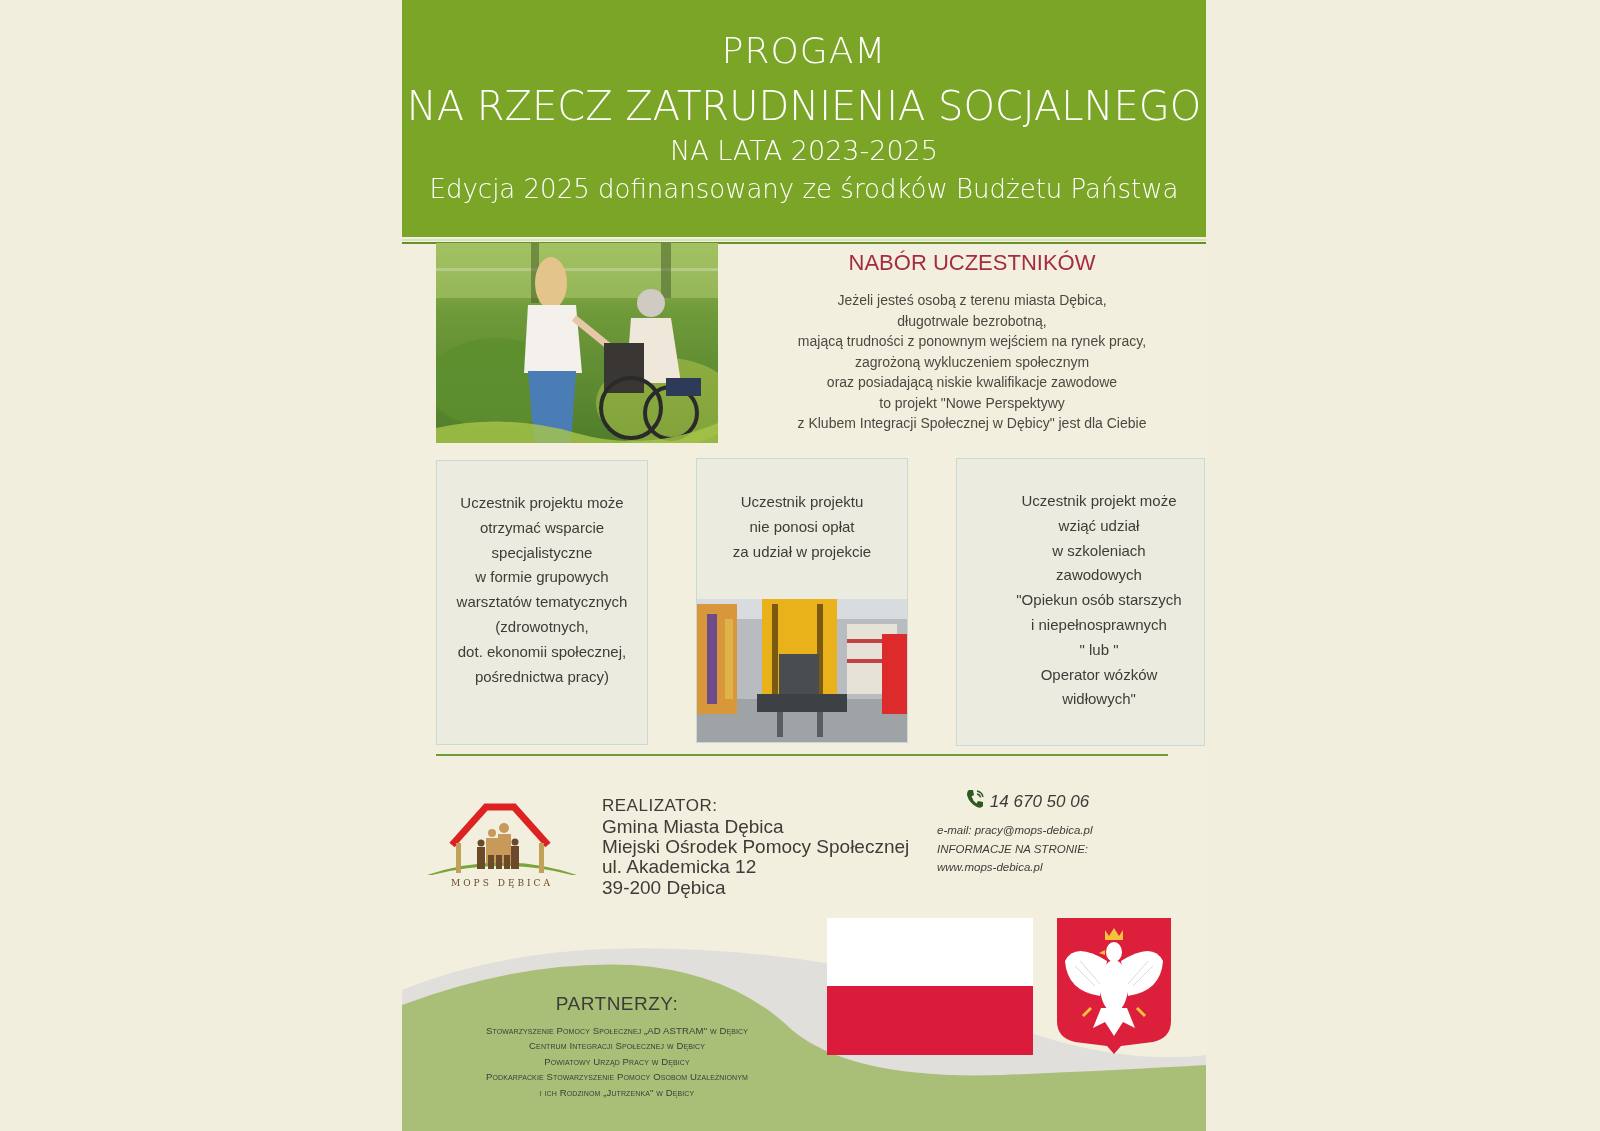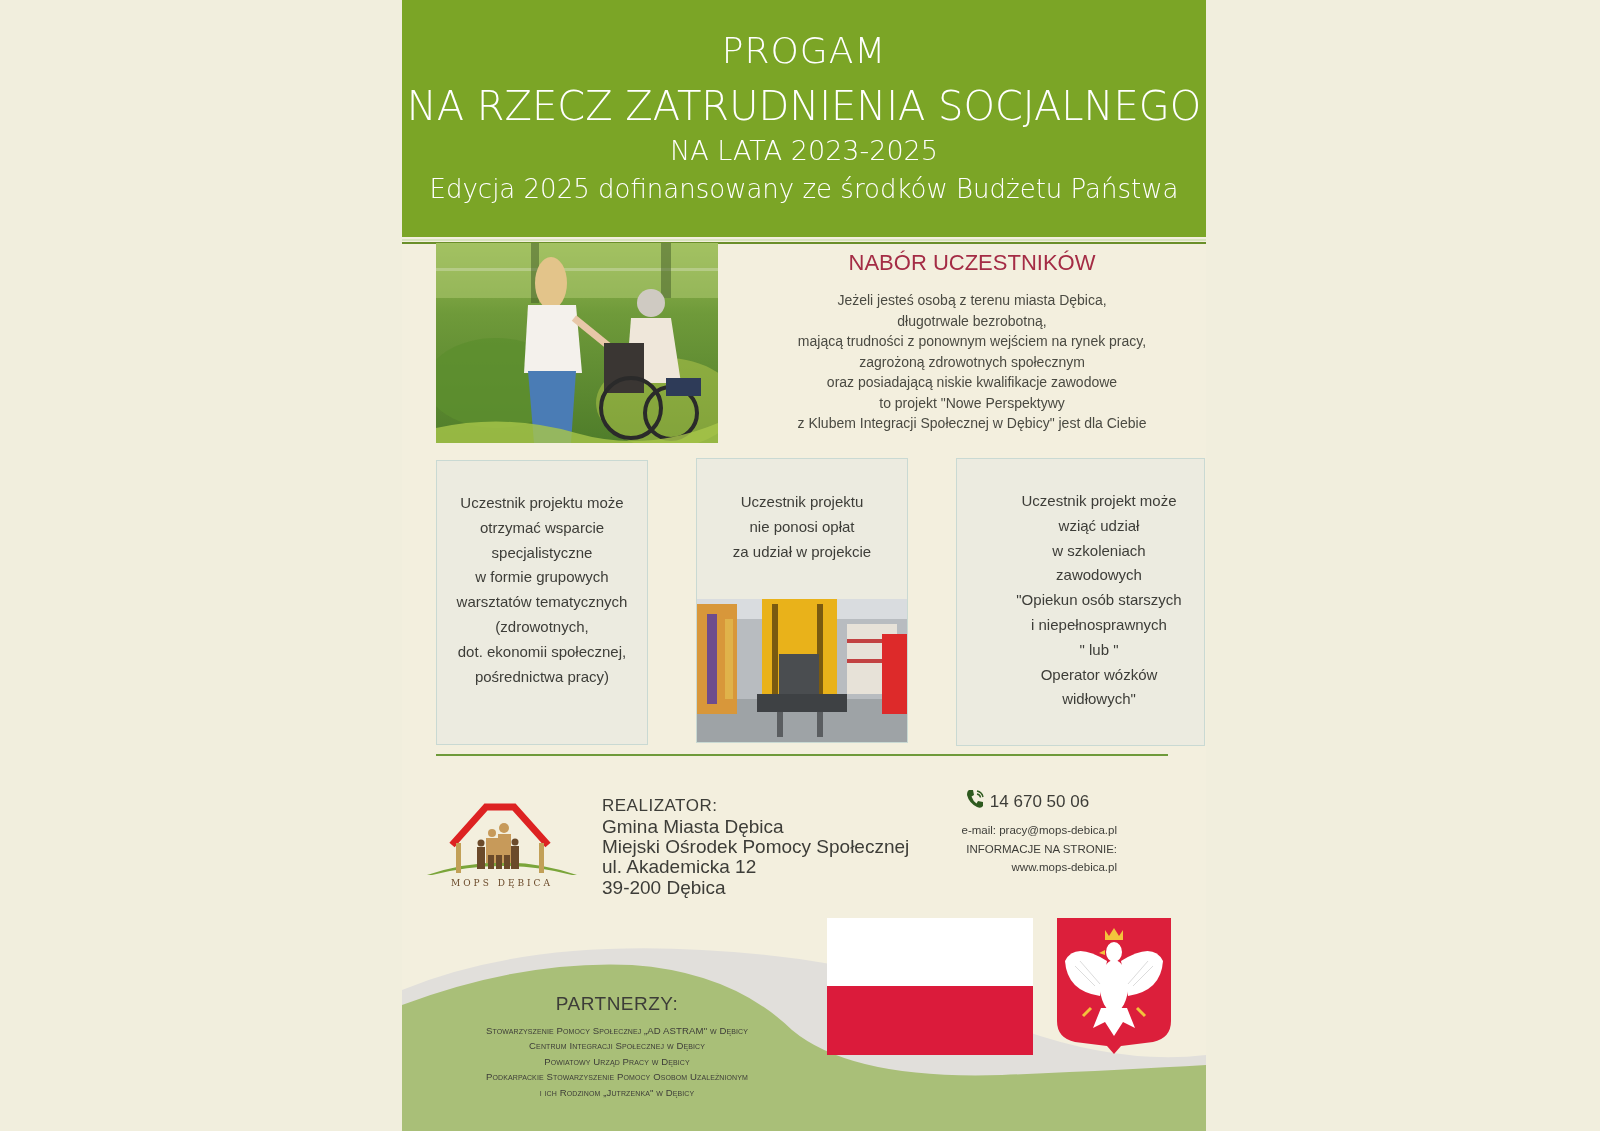--- a/index.html
+++ b/index.html
@@ -21,21 +21,21 @@
   .b1{left:34px;}
   .b2{left:294px;top:458px;}
   .b3{left:554px;top:458px;height:286px;padding-left:37px;}
   .b2 .box-text{padding-top:31px;}
   .photo2{position:absolute;left:0;bottom:0;width:210px;height:143px;overflow:hidden;}
   .divider2{position:absolute;left:34px;top:754px;width:732px;height:2px;background:#6e9a3a;}
   .logo{position:absolute;left:20px;top:795px;width:160px;height:95px;}
   .realizator{position:absolute;left:200px;top:795px;color:#3d3d38;font-family:"Liberation Sans",sans-serif;}
   .real-title{font-size:17px;letter-spacing:0.5px;line-height:22px;}
   .real-line{font-size:19px;line-height:20.2px;}
-  .contact{position:absolute;left:535px;top:788px;width:180px;text-align:right;color:#3d3d38;font-family:"Liberation Sans",sans-serif;}
+  .contact{position:absolute;left:535px;top:788px;width:180px;text-align:left;color:#3d3d38;font-family:"Liberation Sans",sans-serif;font-style:italic;}
   .phone{font-size:17px;display:flex;align-items:center;justify-content:center;gap:5px;}
   .c-line{font-size:11.5px;line-height:18.5px;}
   .c-first{margin-top:6px;}
   .wave{position:absolute;left:0;top:880px;width:804px;height:251px;}
   .flag{position:absolute;left:425px;top:918px;width:206px;height:137px;}
   .flag .w{height:68px;background:#ffffff;}
   .flag .r{height:69px;background:#db1b3b;}
   .emblem{position:absolute;left:653px;top:916px;width:118px;height:140px;}
   .partners{position:absolute;left:40px;top:993px;width:350px;text-align:center;color:#3d3d38;font-family:"Liberation Sans",sans-serif;}
   .p-title{font-size:19px;letter-spacing:0.5px;margin-bottom:8px;}
@@ -85,21 +85,21 @@
       <rect x="230" y="135" width="35" height="18" fill="#2e3b58"></rect>
       <path d="M0 185 Q70 170 140 190 T282 180 L282 200 L0 200 Z" fill="#a8c64a" opacity="0.8"></path>
     </svg>
   </div>
 
   <div class="nabor">
     <div class="nabor-title">NABÓR UCZESTNIKÓW</div>
     <div class="nabor-line">Jeżeli jesteś osobą z terenu miasta Dębica,</div>
     <div class="nabor-line">długotrwale bezrobotną,</div>
     <div class="nabor-line">mającą trudności z ponownym wejściem na rynek pracy,</div>
-    <div class="nabor-line">zagrożoną zdrowotnych społecznym</div>
+    <div class="nabor-line">zagrożoną wykluczeniem społecznym</div>
     <div class="nabor-line">oraz posiadającą niskie kwalifikacje zawodowe</div>
     <div class="nabor-line">to projekt "Nowe Perspektywy</div>
     <div class="nabor-line">z Klubem Integracji Społecznej w Dębicy" jest dla Ciebie</div>
   </div>
 
   <div class="box b1">
     <div class="box-text">
       <div>Uczestnik projektu może</div>
       <div>otrzymać wsparcie</div>
       <div>specjalistyczne</div>

